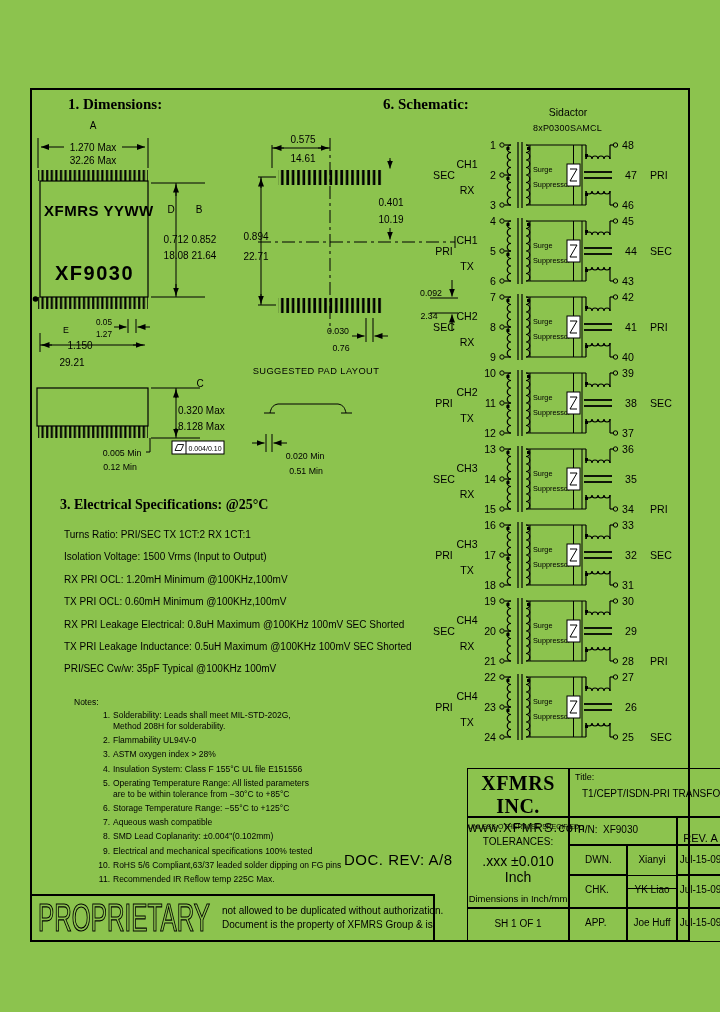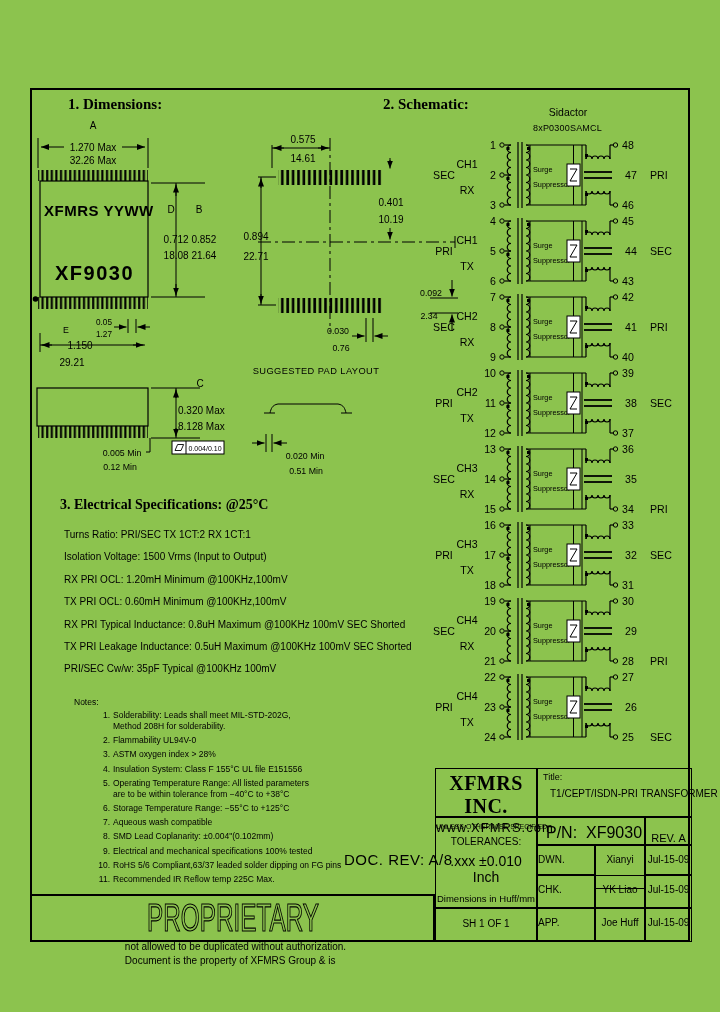--- a/index.html
+++ b/index.html
@@ -33,51 +33,51 @@
   .sidp{font:9px "Liberation Sans",sans-serif;letter-spacing:.2px;}
   #elec-heading{font-family:"Liberation Serif",serif;font-weight:bold;font-size:14px;white-space:nowrap;}
   #specs{left:64px;top:524px;width:380px;font-size:10px;line-height:22.4px;white-space:nowrap;}
   #notes-head{left:74px;top:697px;font-size:8.5px;}
   #notes{left:96px;top:710px;width:300px;font-size:8.5px;line-height:11px;}
   .note-item{margin-bottom:3.2px;white-space:nowrap;}
   .nnum{display:inline-block;width:14px;text-align:right;margin-right:3px;}
   .nline2{padding-left:17px;}
   #doc-rev{left:344px;top:851px;font-size:15px;letter-spacing:.5px;white-space:nowrap;}
   
-  .tb-cell{position:absolute;border:1.5px solid #000;box-sizing:border-box;}
+  .tb-cell{position:absolute;border:1.5px solid #000;box-sizing:border-box;margin-left:32px;}
   #tb{left:435px;top:768px;width:257px;height:174px;}
   .company-name{font-family:"Liberation Serif",serif;font-weight:bold;font-size:20px;text-align:center;margin-top:3px;letter-spacing:.5px;}
   .company-web{font-size:13px;text-align:center;letter-spacing:1px;margin-top:2px;}
   .title-label{font-size:9px;margin:3px 0 0 5px;}
   .title-text{font-size:10px;text-align:center;margin-top:6px;white-space:nowrap;padding-left:12px;}
   .tol1{font-size:7px;text-align:center;margin-top:5px;white-space:nowrap;}
   .tol2{font-size:10px;text-align:center;margin-top:6px;}
   .tol3{font-size:14px;text-align:center;margin-top:6px;}
   .tol4{font-size:9.5px;text-align:center;margin-top:8px;white-space:nowrap;}
   .sheet{font-size:10px;text-align:center;padding-top:9px;}
-  .pn-row{font-size:16px;padding:6px 0 0 8px;}
+  .pn-row{font-size:10px;padding:6px 0 0 8px;}
   .rev-cell{font-size:11px;text-align:center;padding-top:14px;}
-  .role{font-size:10px;padding:8px 0 0 0;}
+  .role{font-size:10px;padding:8px 0 0 15px;}
   .pname{font-size:10px;text-align:center;padding-top:8px;}
   .pdate{font-size:10px;text-align:center;padding-top:8px;white-space:nowrap;}
   
-  #prop{left:30px;top:894px;width:405px;height:48px;border:2px solid #000;box-sizing:border-box;display:flex;align-items:center;flex-direction:column;}
+  #prop{left:30px;top:894px;width:405px;height:48px;border:2px solid #000;box-sizing:border-box;display:flex;align-items:center;}
   #prop-word-svg{margin-left:4px;flex:0 0 auto;}
   .prop-text{fill:none;stroke:#000;stroke-width:1.2px;font:38px "Liberation Sans",sans-serif;}
   #prop-lines{font-size:10px;line-height:14px;margin-left:6px;white-space:nowrap;}
 </style>
 </head>
 <body>
 
 <div id="page">
 
   <div id="frame" class="abs"></div>
 
   <div class="abs heading" style="left:60px;top:96px;margin-left:8px;">1. Dimensions:</div>
-  <div class="abs heading" style="left:383px;top:96px;">2. Schematic:</div>
+  <div class="abs heading" style="left:383px;top:96px;">6. Schematic:</div>
 
   <svg id="fig" class="abs" width="720" height="770" viewBox="0 0 720 770">
     <defs>
       <marker id="ar" markerWidth="9" markerHeight="7" refX="8" refY="3" orient="auto">
         <path d="M0,0 L8,3 L0,6 Z" fill="#000" stroke="none"></path>
       </marker>
       <pattern id="hp" patternUnits="userSpaceOnUse" width="4.6" height="14">
         <line x1="1.2" y1="0" x2="1.2" y2="14" stroke="#000" stroke-width="2.1"></line>
       </pattern>
       <pattern id="hp2" patternUnits="userSpaceOnUse" width="5.4" height="16">
@@ -606,21 +606,21 @@
         </g>
     </g>
   </svg>
 
   <div class="abs" id="elec-heading" style="left:60px;top:497px;">3. Electrical  Specifications: @25°C</div>
   <div class="abs" id="specs">
       <div>Turns Ratio: PRI/SEC TX 1CT:2    RX 1CT:1</div>
       <div>Isolation Voltage: 1500 Vrms (Input to Output)</div>
       <div>RX PRI OCL: 1.20mH Minimum @100KHz,100mV</div>
       <div>TX PRI OCL: 0.60mH Minimum @100KHz,100mV</div>
-      <div>RX PRI Typical Inductance: 0.8uH Maximum @100KHz 100mV SEC Shorted</div>
+      <div>RX PRI Leakage Electrical: 0.8uH Maximum @100KHz 100mV SEC Shorted</div>
       <div>TX PRI Leakage Inductance: 0.5uH Maximum @100KHz 100mV SEC Shorted</div>
       <div>PRI/SEC Cw/w: 35pF Typical @100KHz 100mV</div>
     </div>
 
   <div class="abs" id="notes-head">Notes:</div>
   <div class="abs" id="notes">
       <div class="note-item">
         <div><span class="nnum">1.</span>Solderability: Leads shall meet MIL-STD-202G,</div>
         <div class="nline2">Method 208H for solderability.</div>
       </div>
@@ -628,21 +628,21 @@
         <div><span class="nnum">2.</span>Flammability UL94V-0</div>
       </div>
       <div class="note-item">
         <div><span class="nnum">3.</span>ASTM oxygen index &gt; 28%</div>
       </div>
       <div class="note-item">
         <div><span class="nnum">4.</span>Insulation System: Class F 155°C  UL file E151556</div>
       </div>
       <div class="note-item">
         <div><span class="nnum">5.</span>Operating Temperature Range: All listed parameters</div>
-        <div class="nline2">are to be within tolerance from −40°C to +38°C</div>
+        <div class="nline2">are to be within tolerance from −30°C to +85°C</div>
       </div>
       <div class="note-item">
         <div><span class="nnum">6.</span>Storage Temperature Range: −55°C to +125°C</div>
       </div>
       <div class="note-item">
         <div><span class="nnum">7.</span>Aqueous wash compatible</div>
       </div>
       <div class="note-item">
         <div><span class="nnum">8.</span>SMD Lead Coplanarity: ±0.004"(0.102mm)</div>
       </div>
@@ -665,21 +665,21 @@
       <div class="company-web">www.XFMRS.com</div>
     </div>
     <div class="tb-cell" style="left:102px;top:0;width:155px;height:49px;">
       <div class="title-label">Title:</div>
       <div class="title-text">T1/CEPT/ISDN-PRI TRANSFORMER</div>
     </div>
     <div class="tb-cell" style="left:0;top:49px;width:102px;height:91px;">
       <div class="tol1">UNLESS OTHERWISE SPECIFIED</div>
       <div class="tol2">TOLERANCES:</div>
       <div class="tol3">.xxx ±0.010 Inch</div>
-      <div class="tol4">Dimensions in Huff/mm</div>
+      <div class="tol4">Dimensions in Inch/mm</div>
     </div>
     <div class="tb-cell" style="left:0;top:140px;width:102px;height:34px;">
       <div class="sheet">SH 1 OF 1</div>
     </div>
     <div class="tb-cell" style="left:102px;top:49px;width:108px;height:28px;">
       <div class="pn-row"><span>P/N:</span>&nbsp;&nbsp;<span>XF9030</span></div>
     </div>
     <div class="tb-cell" style="left:210px;top:49px;width:47px;height:28px;">
       <div class="rev-cell">REV. A</div>
     </div>

